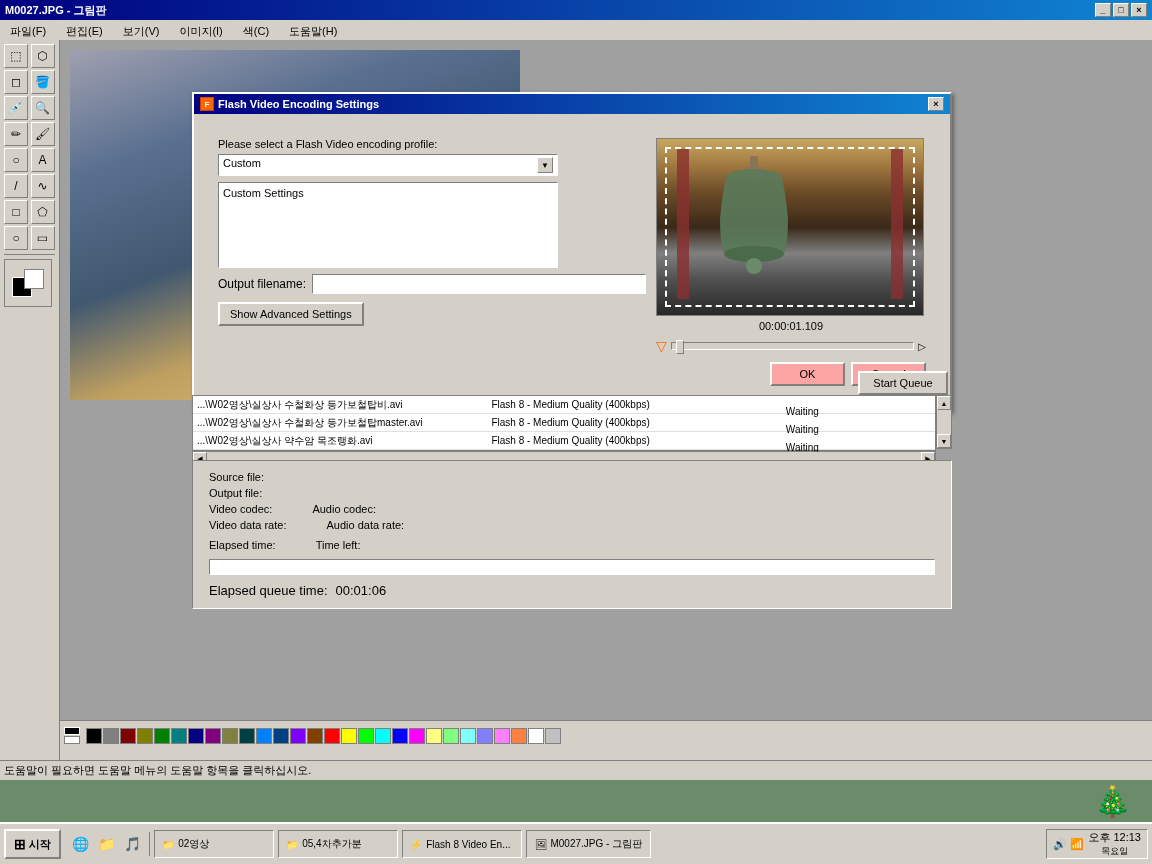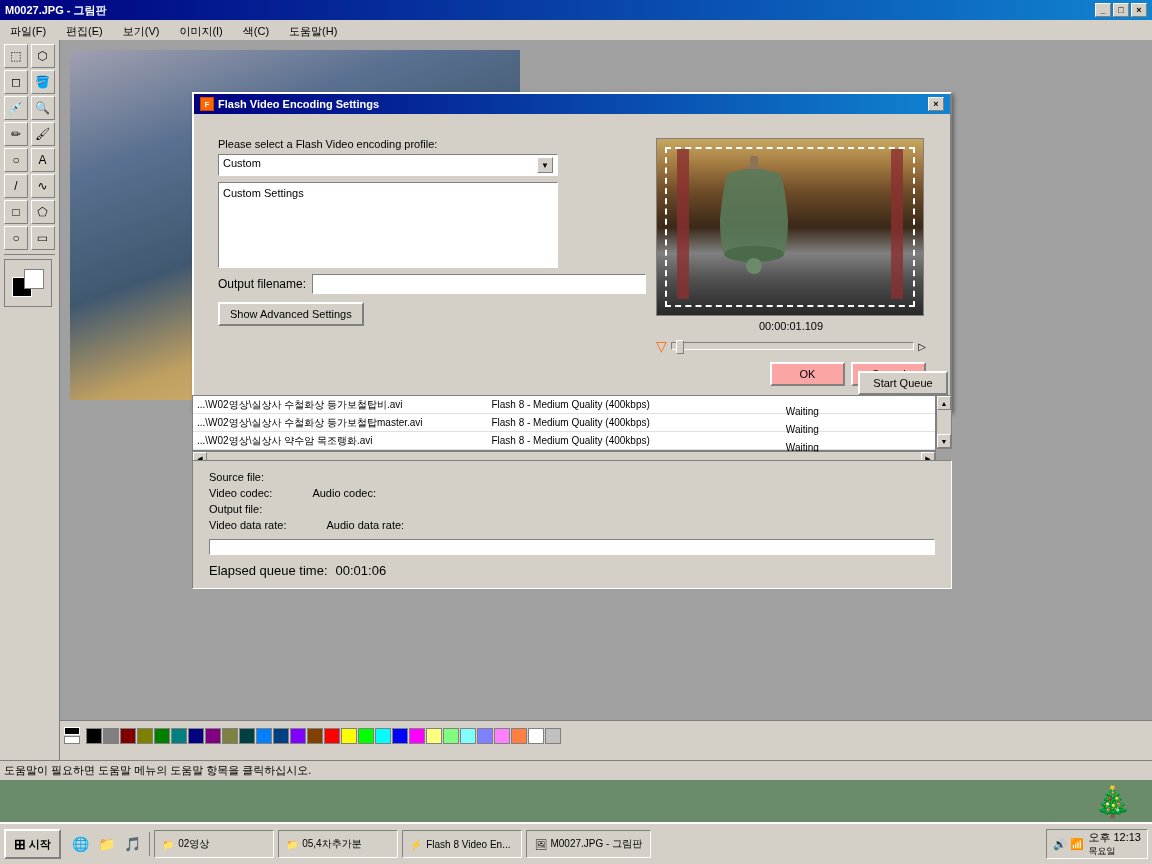--- a/index.html
+++ b/index.html
@@ -768,30 +768,34 @@
         <div class="scroll-arrow">▶</div>
       </div>
     </div>
 
     <div class="bottom-section">
       <div class="info-row">
         <span>Source file:</span>
         <span></span>
       </div>
       <div class="info-row">
+        <span>Output file:</span>
+        <span></span>
+      </div>
+      <div class="info-row">
         <span>Video codec:</span>
         <span>Audio codec:</span>
-      </div>
-      <div class="info-row">
-        <span>Output file:</span>
-        <span></span>
       </div>
       <div class="info-row">
         <span>Video data rate:</span>
         <span>Audio data rate:</span>
+      </div>
+      <div class="info-row" style="margin-top:8px;">
+        <span>Elapsed time:</span>
+        <span>Time left:</span>
       </div>
       <div class="progress-bar-container">
         <div class="progress-bar-fill"></div>
       </div>
       <div class="elapsed-queue-row">
         <span>Elapsed queue time:</span>
         <span style="margin-left:8px;">00:01:06</span>
       </div>
     </div>
   </div>
@@ -823,19 +827,19 @@
       <span>Flash 8 Video En...</span>
     </div>
     <div class="taskbar-btn">
       <span>🖼</span>
       <span>M0027.JPG - 그림판</span>
     </div>
 
     <div class="taskbar-tray">
       <span>🔊</span>
       <span>📶</span>
-      <div style="display:flex;flex-direction:column;">
+      <div style="display:flex;flex-direction:column;align-items:center;">
         <span>오후 12:13</span>
         <span style="font-size:9px;">목요일</span>
       </div>
     </div>
   </div>
 </div>
 
 </body></html>

